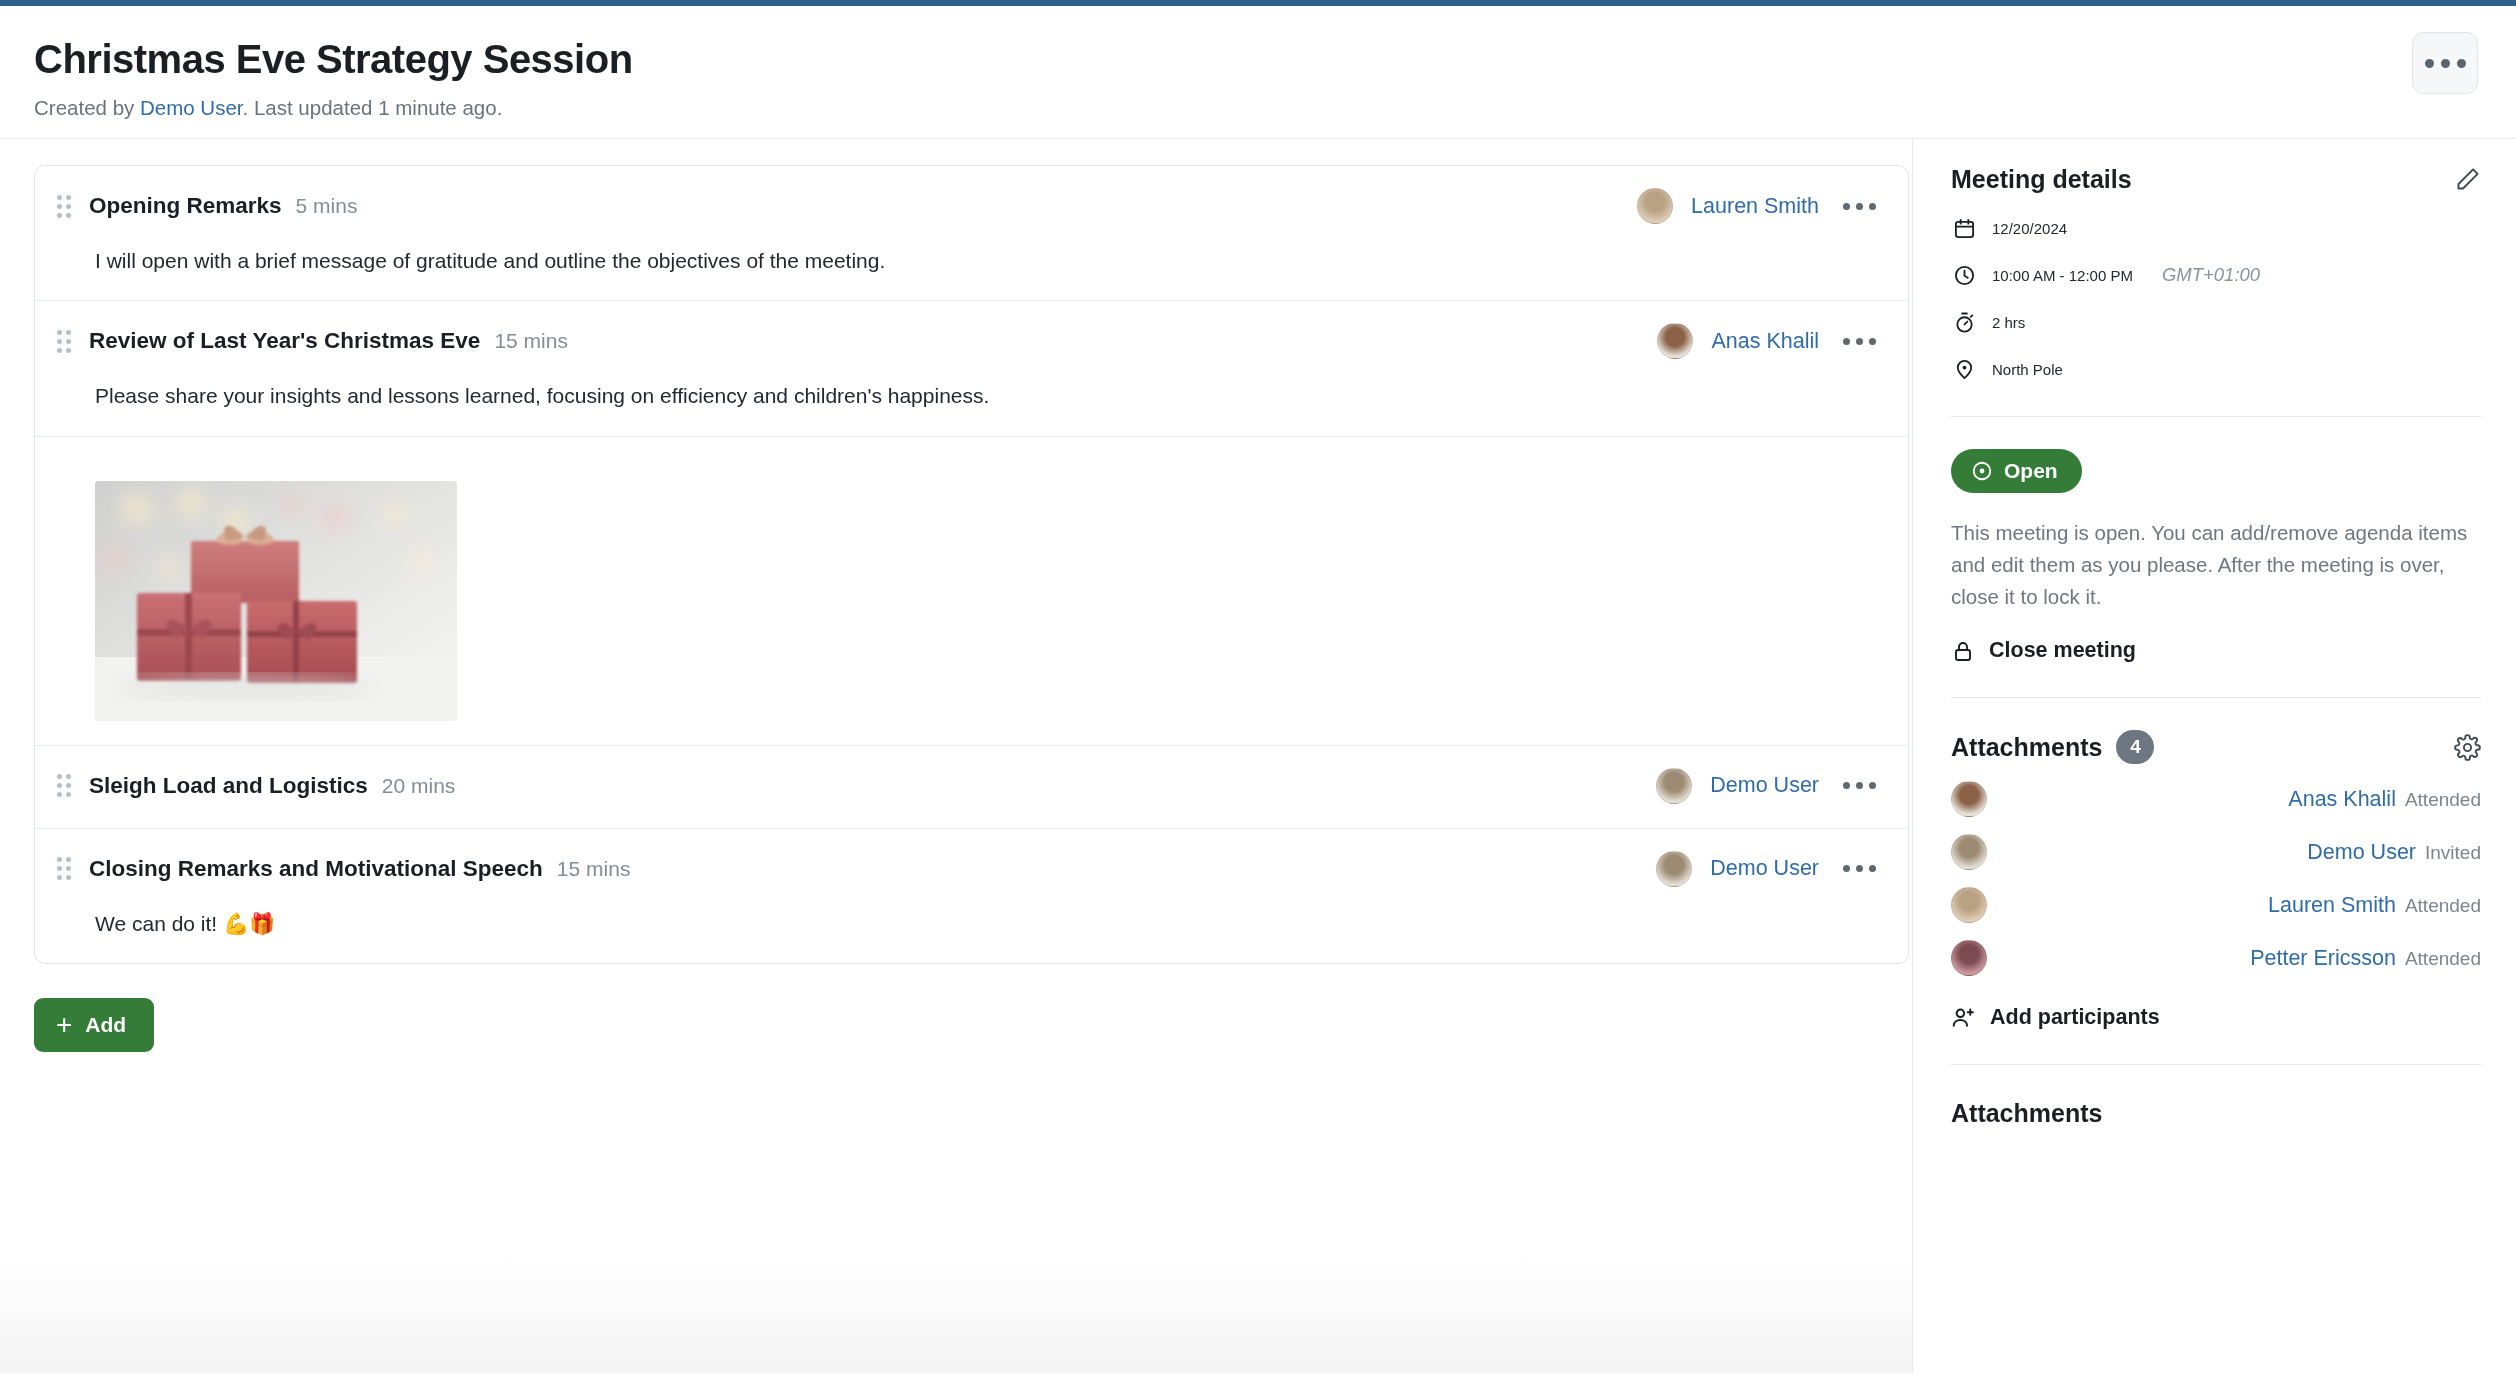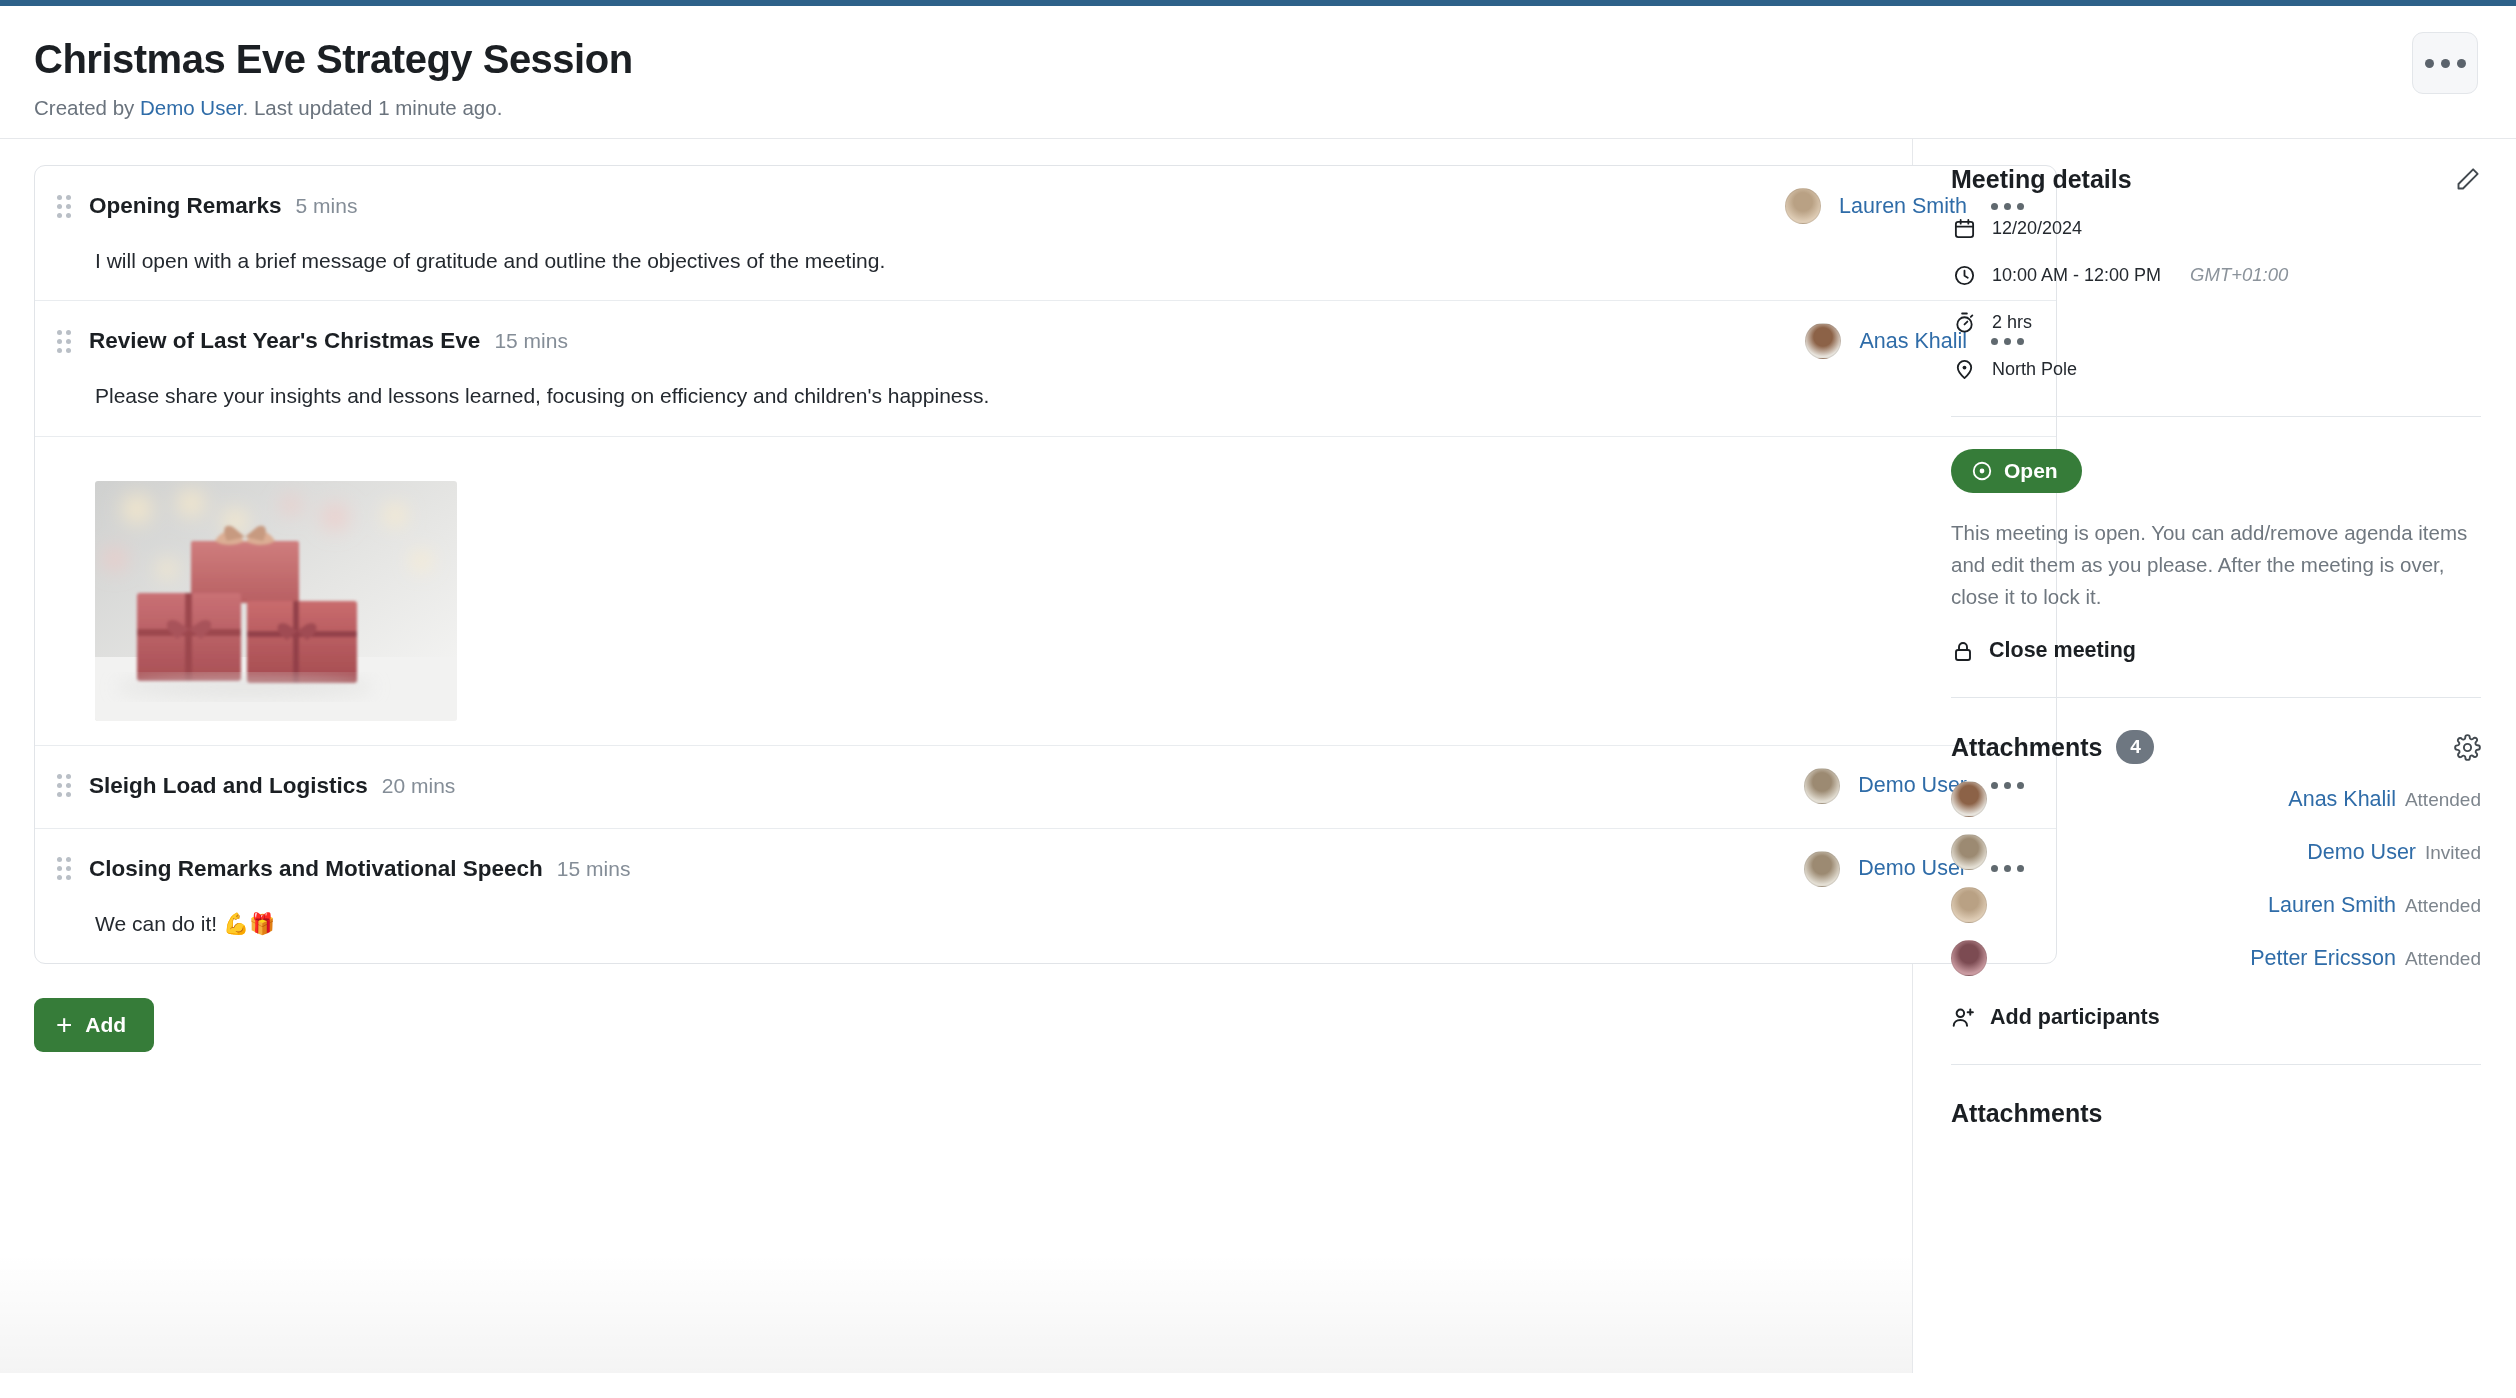--- a/index.html
+++ b/index.html
@@ -38,21 +38,21 @@
 
   
   #body { display: flex; gap: 0; height: 1234px; }
   #left { width: 1878px; padding: 26px 0 0 0; position: relative; }
   #divider { width: 1px; background: #e6e8eb; margin: 0 38px 0 0; align-self: stretch; }
   #right { width: 530px; padding: 26px 0 0 0; }
 
   
   #agenda-card {
     border: 1px solid #e1e4e8; border-radius: 11px;
-    background: #fff; width: 2023px; overflow: hidden;
+    background: #fff; width: 1875px; overflow: hidden;
   }
   .agenda-item { border-bottom: 1px solid #e9ecef; position: relative; padding: 22px 0 24px 0; }
   .agenda-item:last-child { border-bottom: none; }
   .item-head { display: flex; align-items: center; padding: 0 26px 0 22px; }
   .drag-handle {
     width: 16px; display: grid; grid-template-columns: 5px 5px;
     grid-gap: 4px 4px; flex: none; margin-right: 16px; cursor: grab;
   }
   .drag-handle i { width: 5px; height: 5px; border-radius: 50%; background: #b9bfc6; display: block; }
   .item-title { font-size: 22.5px; font-weight: bold; color: #1b1f23; }
@@ -86,21 +86,21 @@
     pointer-events: none;
   }
 
   
   .rp-section { position: relative; }
   .rp-title { font-size: 25px; font-weight: bold; color: #1b1f23; }
   .rp-head { display: flex; align-items: center; }
   .rp-head-action { margin-left: auto; cursor: pointer; display: flex; }
   .detail-row { display: flex; align-items: center; gap: 15px; margin-top: 21px; }
   .detail-row .ic { width: 26px; height: 26px; flex: none; display: flex; align-items: center; justify-content: center; }
-  .detail-text { font-size: 18px; color: #24292f; }
+  .detail-text { font-size: 15px; color: #24292f; }
   .detail-muted { font-size: 18.5px; color: #8b939b; margin-left: 14px; font-style: italic; }
   .rp-rule { border-top: 1px solid #e2e6ea; margin: 34px 0 0 0; }
 
   #status-badge {
     margin-top: 32px; display: inline-flex; align-items: center; gap: 11px;
     background: #367c39; color: #fff; border-radius: 999px;
     padding: 10px 24px 10px 20px; font-size: 21px; font-weight: bold;
     border: none; cursor: pointer; font-family: "Liberation Sans", sans-serif;
   }
   #status-desc { margin-top: 24px; font-size: 20.5px; color: #6f777f; line-height: 1.55; }

